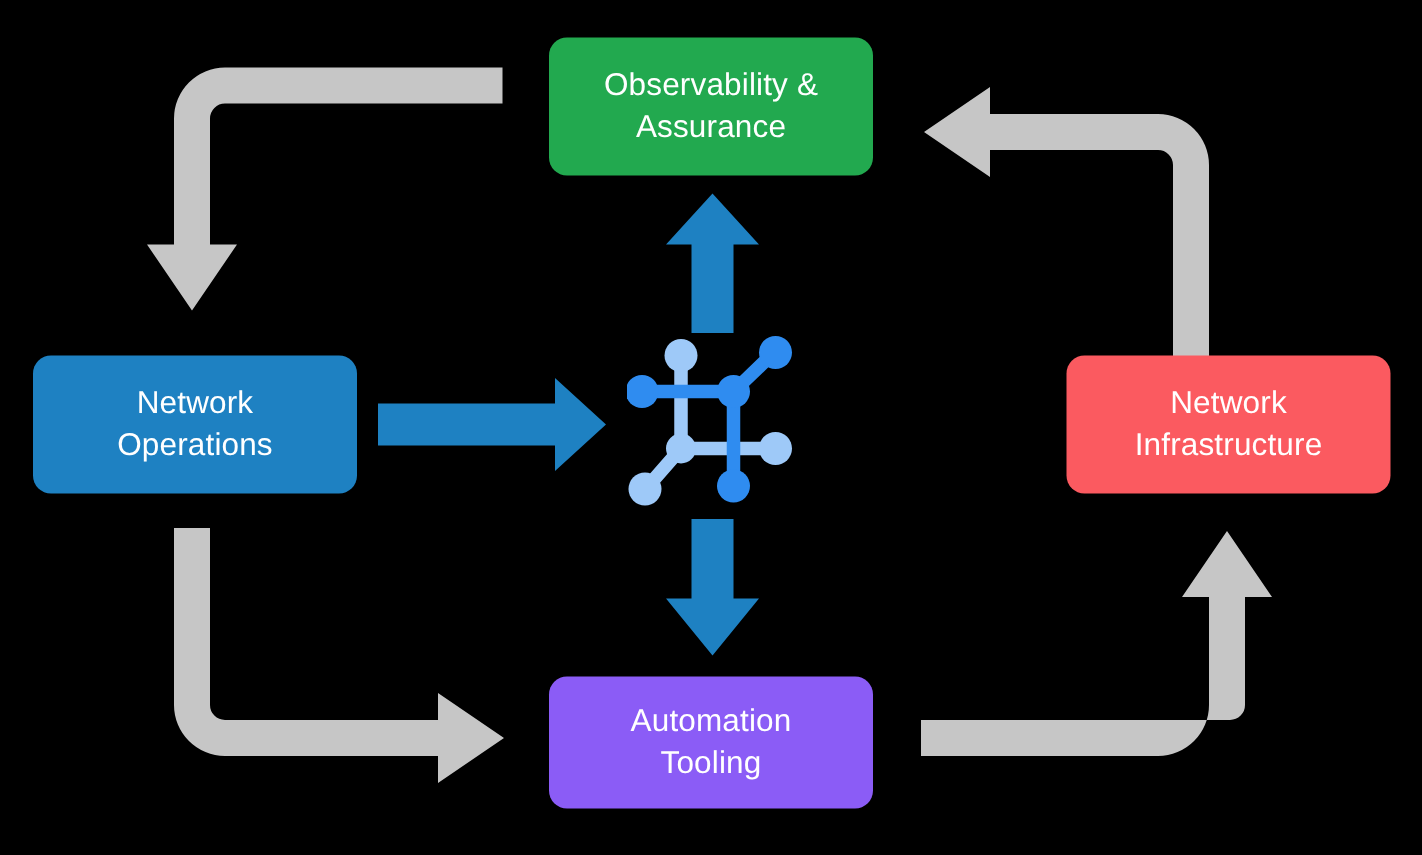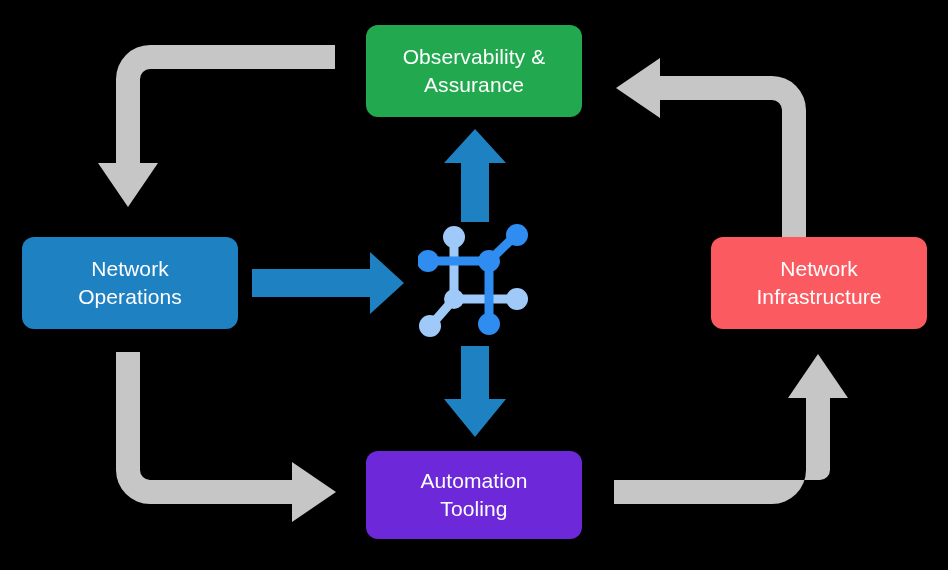--- a/index.html
+++ b/index.html
@@ -128,18 +128,18 @@
   <div class="node-box" id="box-operations" style="background:#1e81c2;">
     <span>Network
 Operations</span>
   </div>
 
   <div class="node-box" id="box-infrastructure" style="background:#fb5a60;">
     <span>Network
 Infrastructure</span>
   </div>
 
-  <div class="node-box" id="box-automation" style="background:#6d28d9;">
+  <div class="node-box" id="box-automation" style="background:#8b5cf6;">
     <span>Automation
 Tooling</span>
   </div>
 
 </div>
 
 </body></html>

